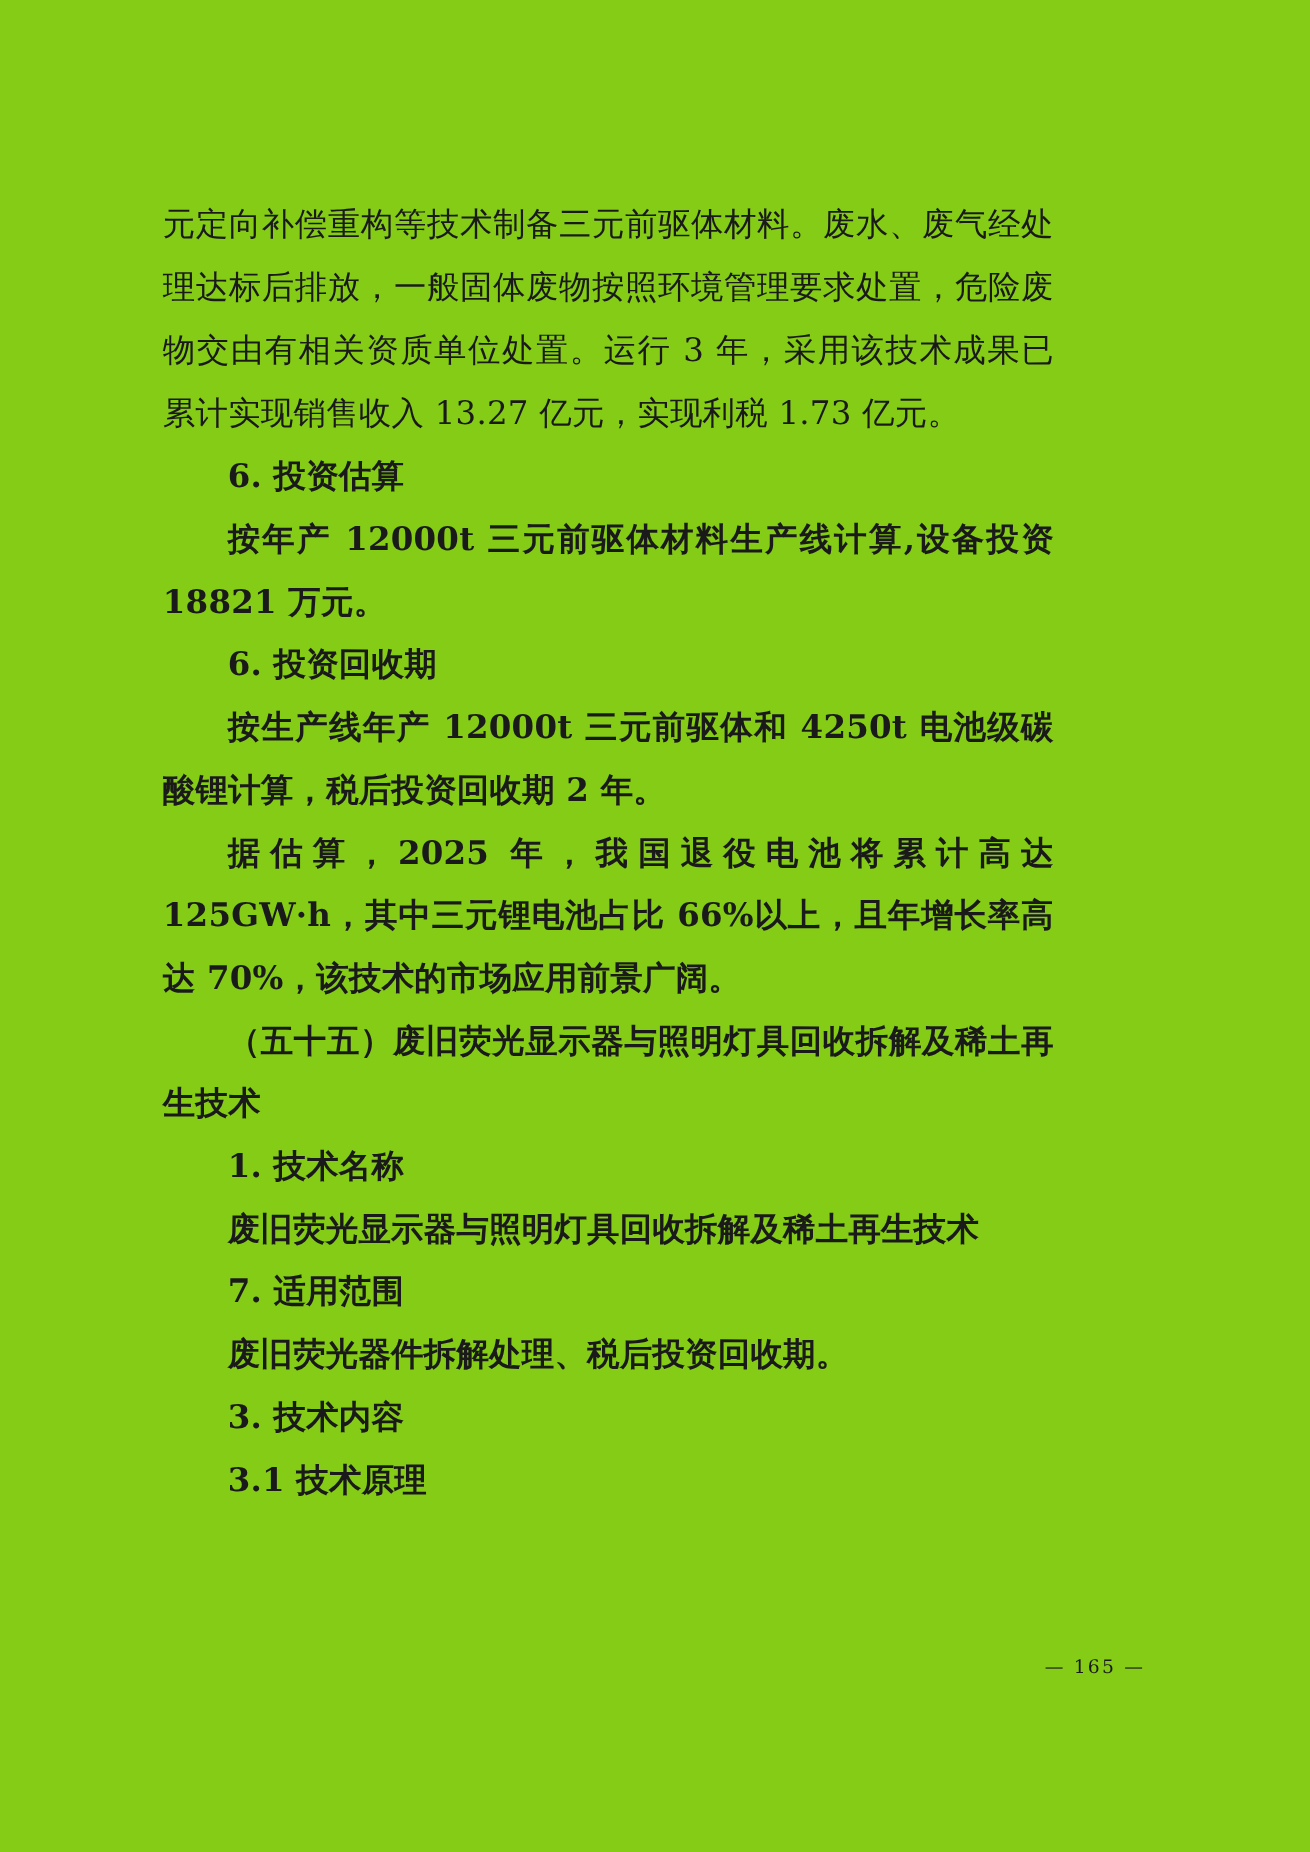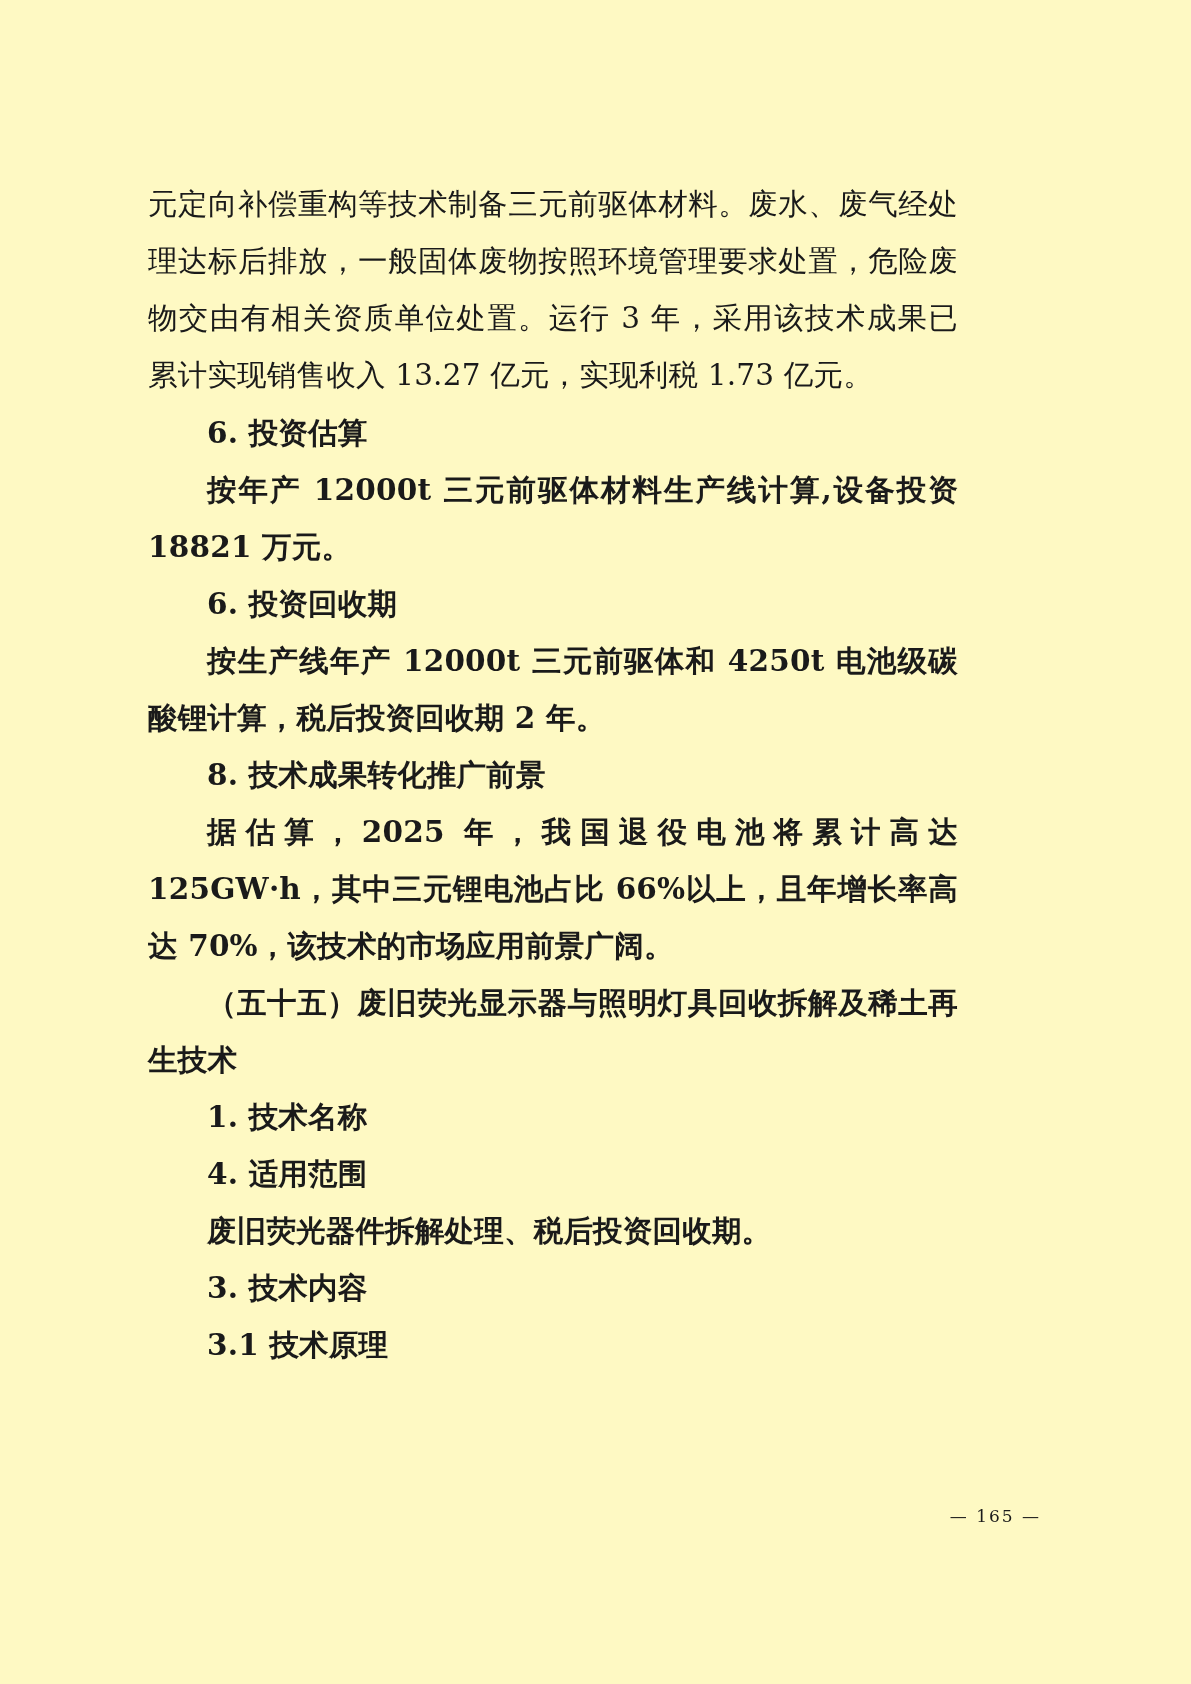--- a/index.html
+++ b/index.html
@@ -4,21 +4,21 @@
 <style>
   html, body {
     margin: 0;
     padding: 0;
     background: #ffffff;
   }
   .page {
     position: relative;
     width: 1191px;
     height: 1684px;
-    background: #fef9c3;
+    background: #84cc16;
     box-sizing: border-box;
     font-family: "DejaVu Serif", "Liberation Serif", serif;
     color: #1a1a1a;
   }
   .content {
     position: absolute;
     left: 148px;
     top: 176px;
     width: 810px;
   }
@@ -47,23 +47,23 @@
 </head>
 <body>
 
 <div class="page">
   <div class="content">
     <p class="block">元定向补偿重构等技术制备三元前驱体材料。废水、废气经处理达标后排放，一般固体废物按照环境管理要求处置，危险废物交由有相关资质单位处置。运行 3 年，采用该技术成果已累计实现销售收入 13.27 亿元，实现利税 1.73 亿元。</p>
     <p class="indent">6. 投资估算</p>
     <p class="indent">按年产 12000t 三元前驱体材料生产线计算,设备投资 18821 万元。</p>
     <p class="indent">6. 投资回收期</p>
     <p class="indent">按生产线年产 12000t 三元前驱体和 4250t 电池级碳酸锂计算，税后投资回收期 2 年。</p>
-    <p class="indent">8. 技术成果转化推广前景</p>
     <p class="indent">据估算，2025 年，我国退役电池将累计高达 125GW·h，其中三元锂电池占比 66%以上，且年增长率高达 70%，该技术的市场应用前景广阔。</p>
     <p class="indent">（五十五）废旧荧光显示器与照明灯具回收拆解及稀土再生技术</p>
     <p class="indent">1. 技术名称</p>
-    <p class="indent">4. 适用范围</p>
+    <p class="indent">废旧荧光显示器与照明灯具回收拆解及稀土再生技术</p>
+    <p class="indent">7. 适用范围</p>
     <p class="indent">废旧荧光器件拆解处理、税后投资回收期。</p>
     <p class="indent">3. 技术内容</p>
     <p class="indent">3.1 技术原理</p>
   </div>
   <div class="pagenum">— 165 —</div>
 </div>
 
 </body></html>

